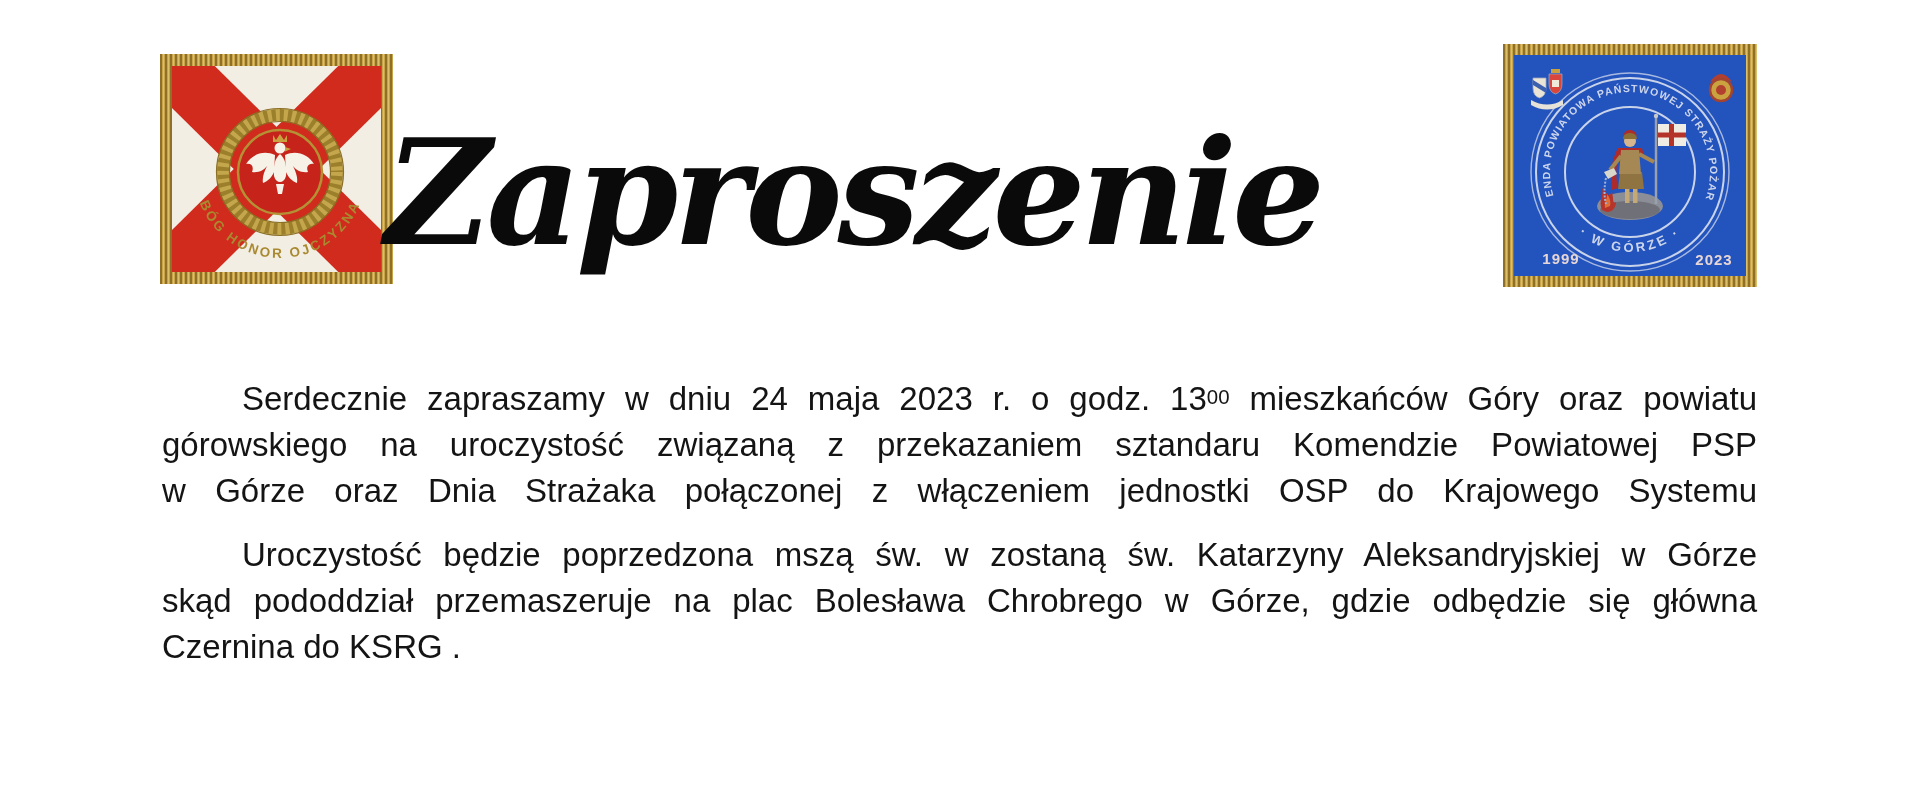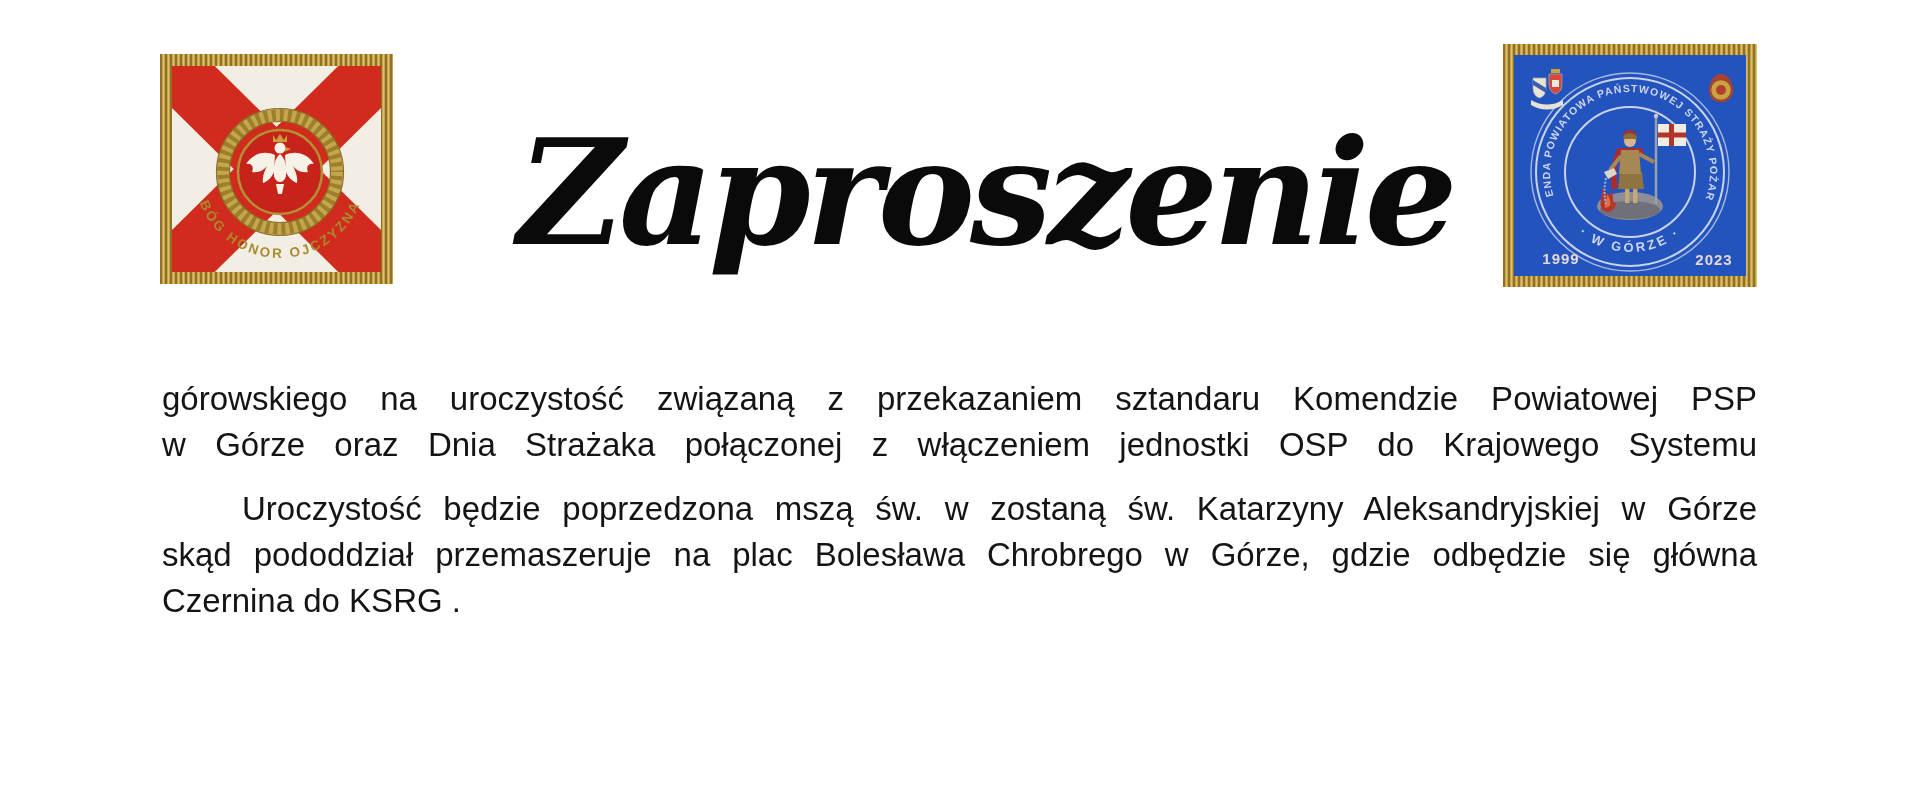--- a/index.html
+++ b/index.html
@@ -6,21 +6,21 @@
   .page{
     position:relative; width:1920px; height:810px;
     background:#ffffff; overflow:hidden;
     font-family:"Liberation Sans", sans-serif;
   }
   .banner{position:absolute; display:block;}
   .banner-left{left:160px; top:54px; width:233px; height:230px;}
   .banner-right{left:1503px; top:44px; width:254px; height:243px;}
   .doc-title{
     position:absolute; left:385px; top:118px; width:1200px;
-    text-align:center;
+    text-align:left;
     font-family:"DejaVu Serif", serif;
     font-style:italic; font-weight:bold;
     font-size:146px; line-height:150px; letter-spacing:-5px;
     color:#0a0a0a; white-space:nowrap;
   }
   .body-text{
     position:absolute; left:162px; top:376px; width:1595px;
     font-size:33px; line-height:46px; color:#141414;
   }
   .para{margin:0;}
@@ -147,20 +147,23 @@
       <circle cx="218" cy="46" r="11" fill="#caa23f" stroke="#a4432f" stroke-width="2.5"></circle>
       <circle cx="218" cy="46" r="5" fill="#b3402f"></circle>
     </g>
 
     <text x="58" y="220" font-size="15" font-weight="bold" letter-spacing="1" text-anchor="middle" fill="#e7d6d6">1999</text>
     <text x="211" y="221" font-size="15" font-weight="bold" letter-spacing="1" text-anchor="middle" fill="#e7d6d6">2023</text>
   </svg>
 
   <div class="body-text">
     <div class="para para1">
+      <div class="ln ln-first">
+        <span>Serdecznie zapraszamy w dniu 24 maja 2023 r. o godz. </span><span>13</span><sup class="hour-sup">00</sup><span> mieszkańców Góry oraz powiatu</span>
+      </div>
       <div class="ln">górowskiego na uroczystość związaną z przekazaniem sztandaru Komendzie Powiatowej PSP</div>
       <div class="ln">w Górze oraz Dnia Strażaka połączonej z włączeniem jednostki OSP do Krajowego Systemu</div>
     </div>
     <div class="para para2">
       <div class="ln ln-first">Uroczystość będzie poprzedzona mszą św. w zostaną św. Katarzyny Aleksandryjskiej  w Górze</div>
       <div class="ln">skąd pododdział przemaszeruje  na plac Bolesława Chrobrego w Górze, gdzie odbędzie się główna</div>
       <div class="ln ln-last">Czernina do KSRG .</div>
     </div>
   </div>
 

